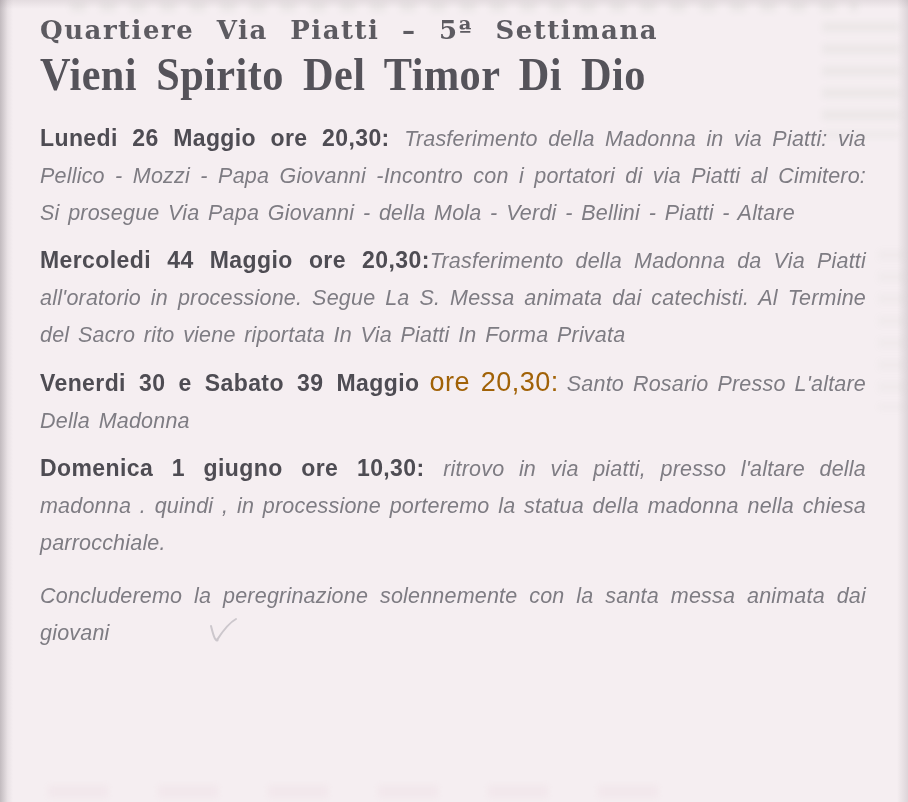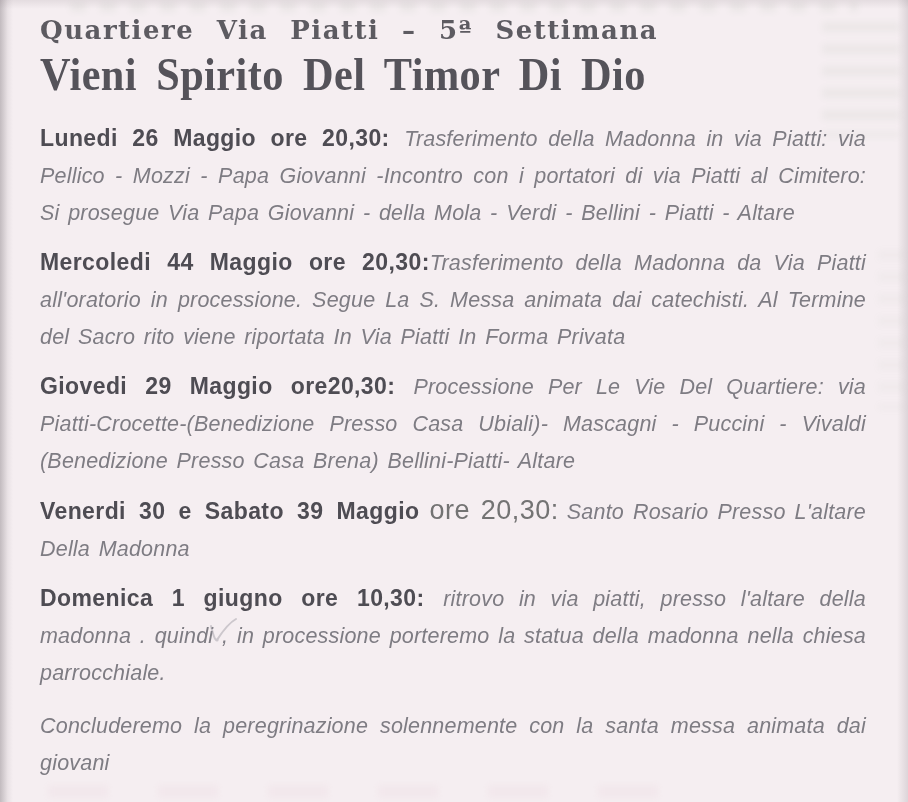--- a/index.html
+++ b/index.html
@@ -41,37 +41,37 @@
     margin:4px 0 22px 0;
     font-family:"Liberation Serif", serif;
     font-weight:700;
     font-size:47px;line-height:48px;
     letter-spacing:.5px;word-spacing:9px;
     color:#55535a;
     transform:scaleX(.90);transform-origin:left center;
     white-space:nowrap;
   }
   .entry{
-    margin:12px 0 10px 0;
+    margin:4px 0 10px 0;
     font-size:21.5px;line-height:37px;
     font-style:italic;
     letter-spacing:.2px;word-spacing:2.5px;
     color:#7e7c83;
     text-align:justify;
   }
   .entry .label{
     font-style:normal;font-weight:700;
     font-size:23px;
     color:#4e4c53;
     letter-spacing:.4px;word-spacing:6px;
   }
   .entry .time{
     font-style:normal;
     font-size:27px;
-    color:#737373;
+    color:#a16207;
     margin:0 8px 0 10px;
     letter-spacing:.5px;
   }
   .closing{margin-top:16px;}
   .pen-mark{position:absolute;left:203px;top:614px;opacity:.45;}
 </style>
 </head>
 <body>
 
 <div class="scan">
@@ -89,21 +89,20 @@
 
     <div class="kicker">Quartiere Via Piatti – 5ª Settimana</div>
 
     <h1 class="title">Vieni Spirito Del Timor Di Dio</h1>
 
     <p class="entry"><span class="label">Lunedi 26 Maggio ore 20,30: </span><span class="body">Trasferimento della Madonna in via Piatti: via Pellico - Mozzi - Papa Giovanni -Incontro con i portatori di via Piatti al Cimitero: Si prosegue Via Papa Giovanni - della Mola - Verdi - Bellini - Piatti - Altare</span></p>
 
 
     <p class="entry"><span class="label">Mercoledi 44 Maggio ore 20,30:</span><span class="body">Trasferimento della Madonna da Via Piatti all'oratorio in processione. Segue La S. Messa animata dai catechisti. Al Termine del Sacro rito viene riportata In Via Piatti In Forma Privata</span></p>
 
-    <p class="entry"><span class="label">Giovedi 29 Maggio ore20,30: </span><span class="body">Processione Per Le Vie Del Quartiere: via Piatti-Crocette-(Benedizione Presso Casa Ubiali)- Mascagni - Puccini - Vivaldi (Benedizione Presso Casa Brena) Bellini-Piatti- Altare</span></p>
 
     <p class="entry"><span class="label">Venerdi 30 e Sabato 39 Maggio</span><span class="time">ore 20,30:</span><span class="body">Santo Rosario Presso L'altare Della Madonna</span></p>
 
     <p class="entry"><span class="label">Domenica 1 giugno ore 10,30: </span><span class="body">ritrovo in via piatti, presso l'altare della madonna . quindi , in processione porteremo la statua della madonna nella chiesa parrocchiale.</span></p>
 
     <p class="entry closing">Concluderemo la peregrinazione solennemente con la santa messa animata dai giovani</p>
 
   </div>
 
   <svg class="pen-mark" width="40" height="36" viewBox="0 0 40 36">

